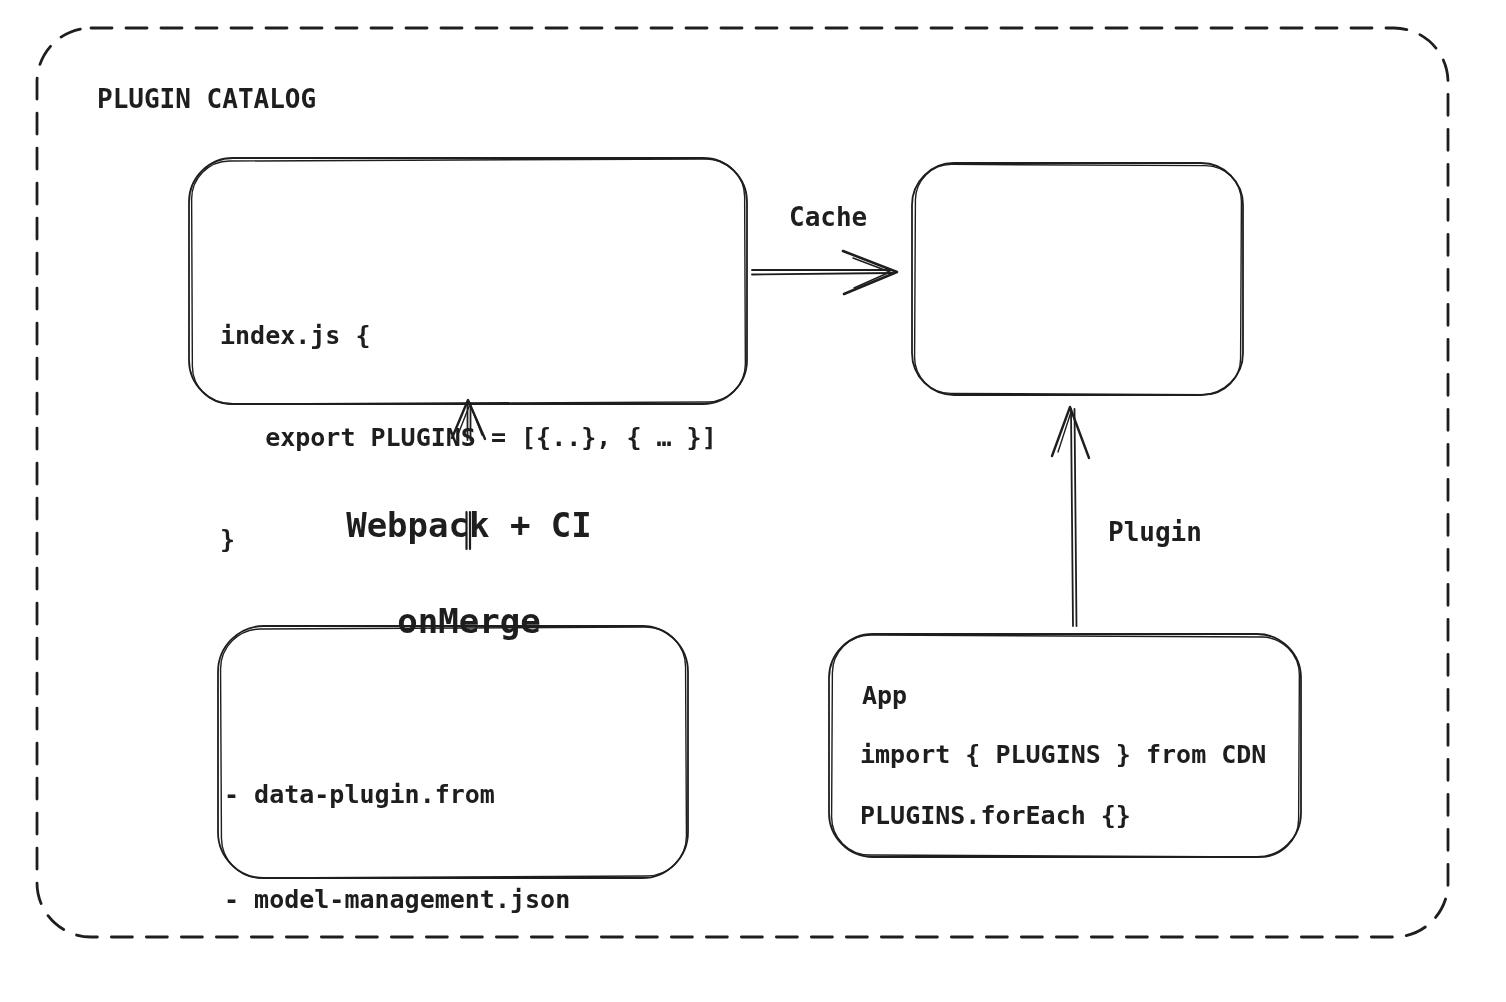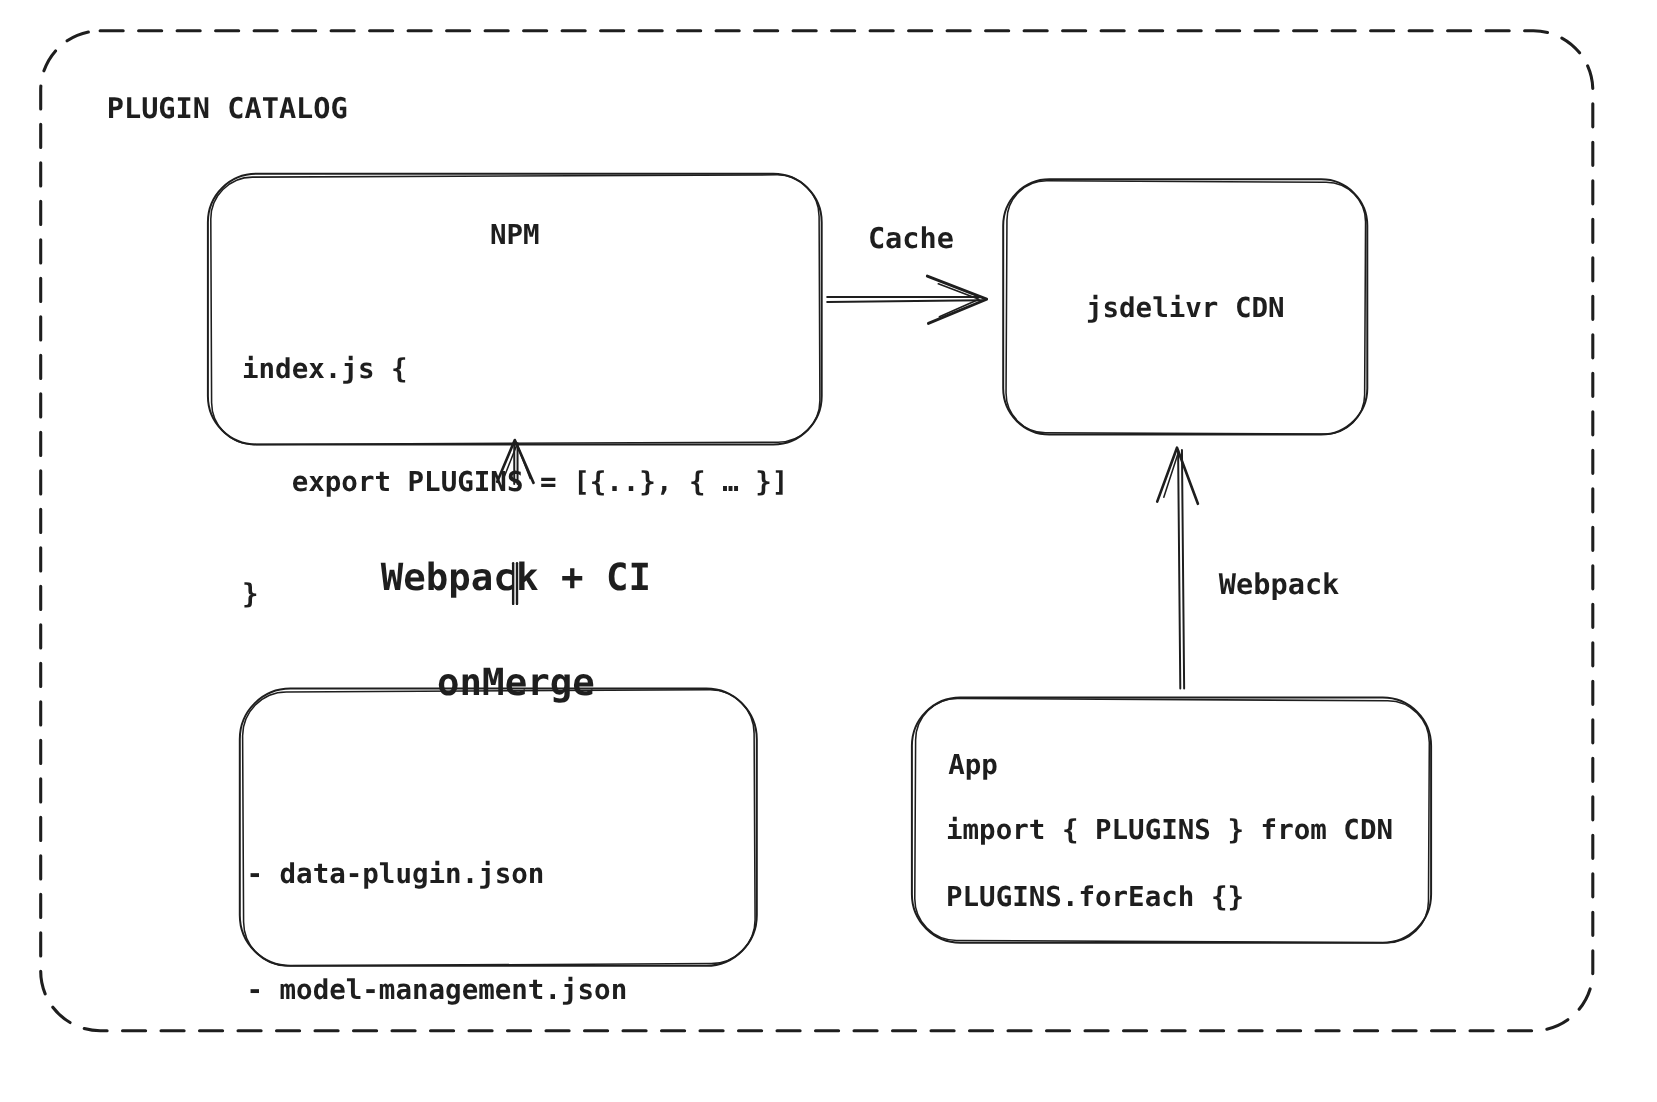--- a/index.html
+++ b/index.html
@@ -141,41 +141,39 @@
     <g>
       <line x1="1071" y1="409" x2="1073" y2="626" stroke-width="1.8"></line>
       <line x1="1074.5" y1="409" x2="1076.5" y2="626" stroke-width="1.8"></line>
       <polyline points="1052,456 1070,407 1089,458" stroke-width="2.4"></polyline>
       <polyline points="1058,452 1071,412" stroke-width="1.4"></polyline>
     </g>
   </svg>
 
   <div class="txt diagram-title">PLUGIN CATALOG</div>
 
-  <div class="txt npm-title">NPM</div>
   <div class="txt npm-code">
     <div>index.js {</div>
     <div>   export PLUGINS = [{..}, { … }]</div>
     <div>}</div>
   </div>
 
-  <div class="txt cdn-label">jsdelivr CDN</div>
 
   <div class="txt cache-label">Cache</div>
 
   <div class="txt build-label">
     <div>Webpack + CI</div>
     <div>onMerge</div>
   </div>
 
   <div class="txt repo-files">
-    <div>- data-plugin.json</div>
+    <div>- data-plugin.from</div>
     <div>- model-management.json</div>
     <div>...</div>
   </div>
 
   <div class="txt app-title">App</div>
   <div class="txt app-code-1">import { PLUGINS } from CDN</div>
   <div class="txt app-code-2">PLUGINS.forEach {}</div>
 
-  <div class="txt import-label">Webpack</div>
+  <div class="txt import-label">Plugin</div>
 
 </div>
 
 </body></html>

